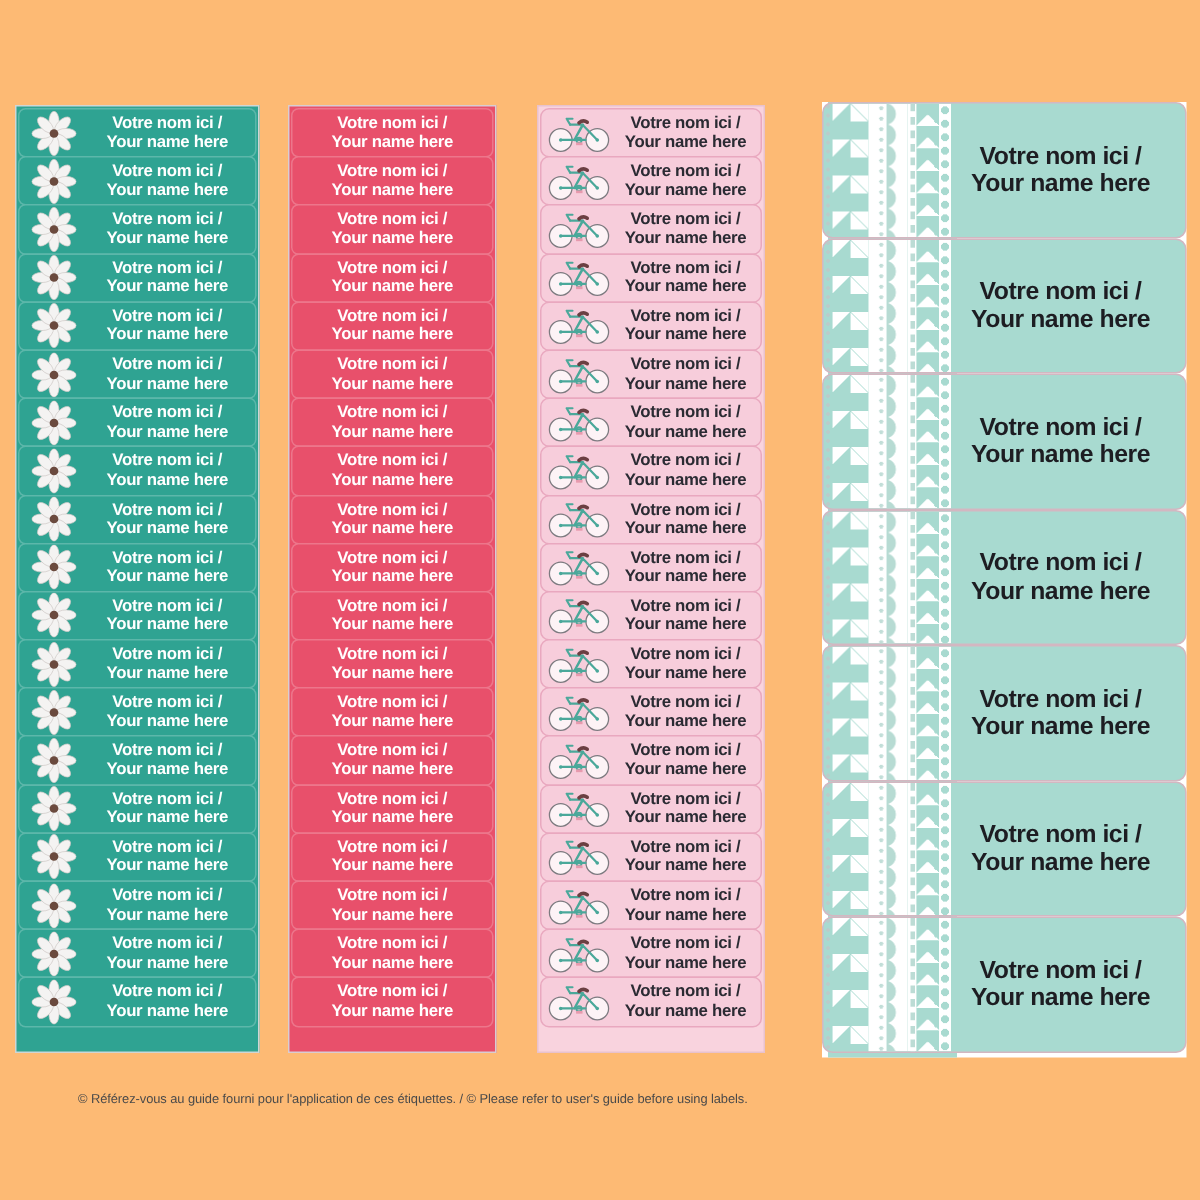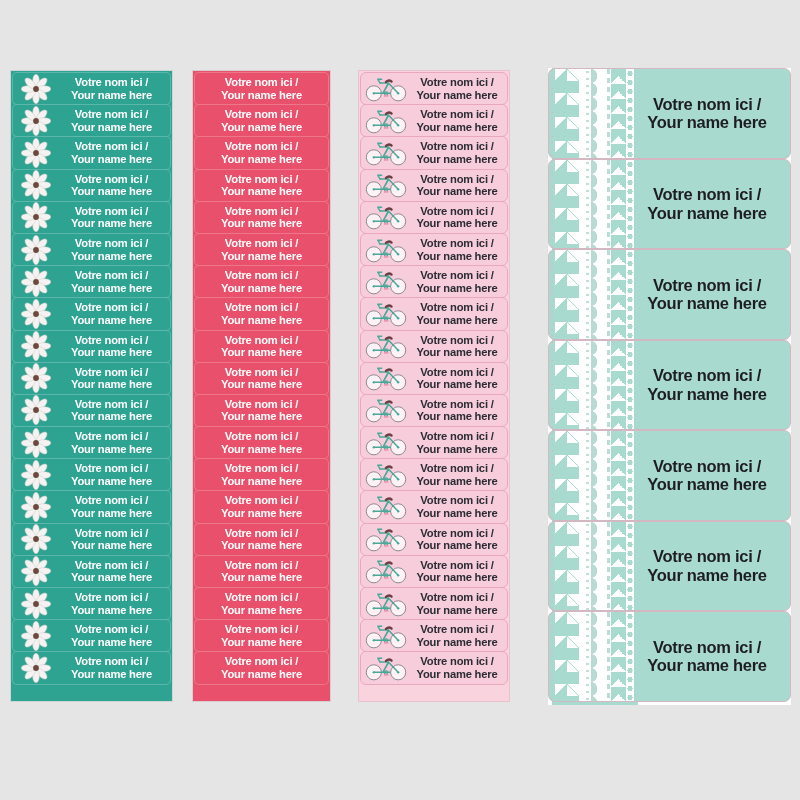--- a/index.html
+++ b/index.html
@@ -7,21 +7,21 @@
     width:800px;height:800px;
     background:#ffffff;
     font-family:"Liberation Sans", sans-serif;
     overflow:hidden;
     position:relative;
   }
 
   #sheet{
     position:absolute;
     left:0;top:0;width:800px;height:800px;
-    background:#e5e5e5;
+    background:#fdba74;
   }
 
   
   .column{ position:absolute; box-sizing:border-box; }
 
   
   .label{
     position:relative;
     box-sizing:border-box;
     display:flex;
@@ -1174,14 +1174,15 @@
           <span class="lace-band lace-tri"></span>
           <span class="lace-band lace-bead"></span>
         </span>
         <span class="label-text">
           <span class="ln">Votre nom ici /</span>
           <span class="ln">Your name here</span>
         </span>
       </div>
     </div>
 
+  <div id="footer">© Référez-vous au guide fourni pour l'application de ces étiquettes. / © Please refer to user's guide before using labels.</div>
 
 </div>
 
 </body></html>

